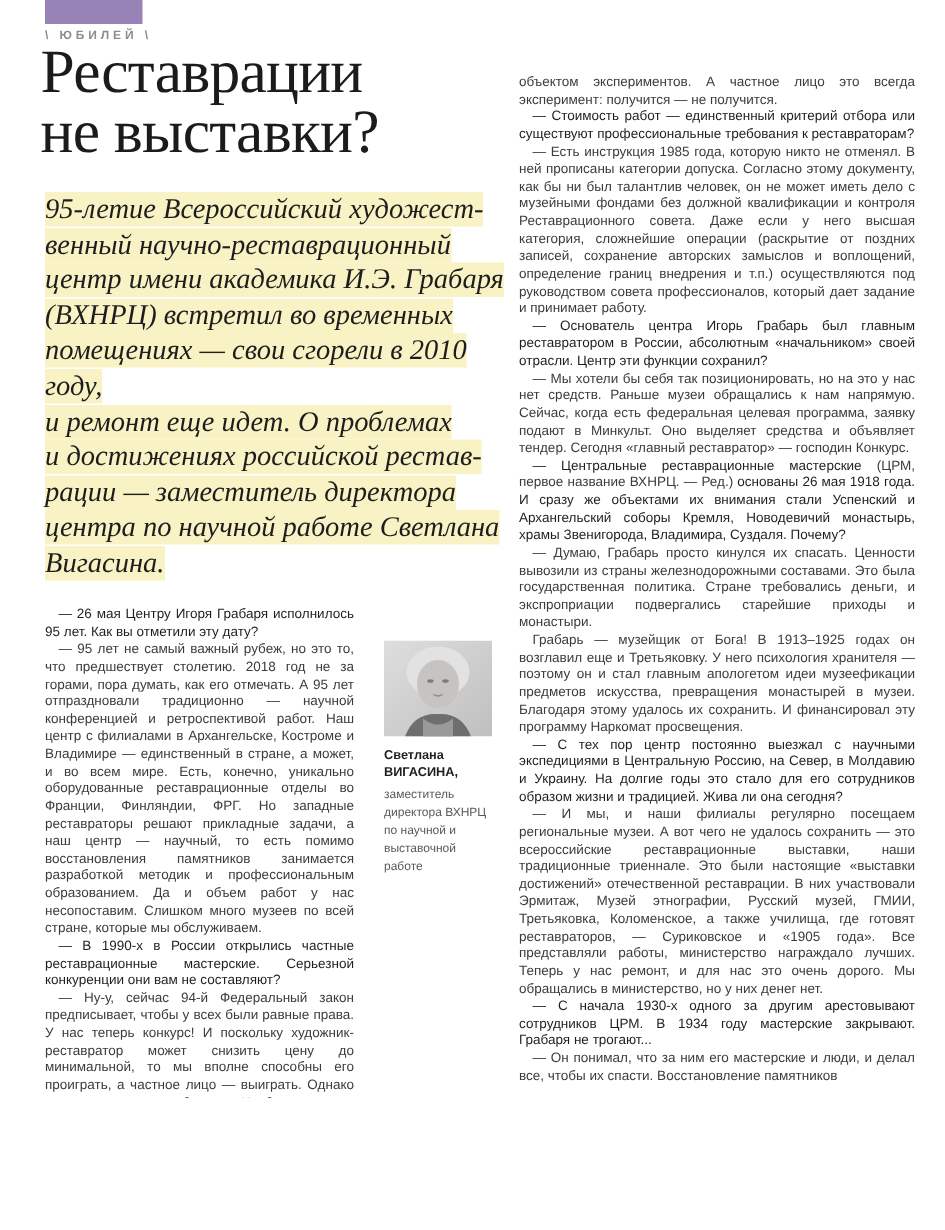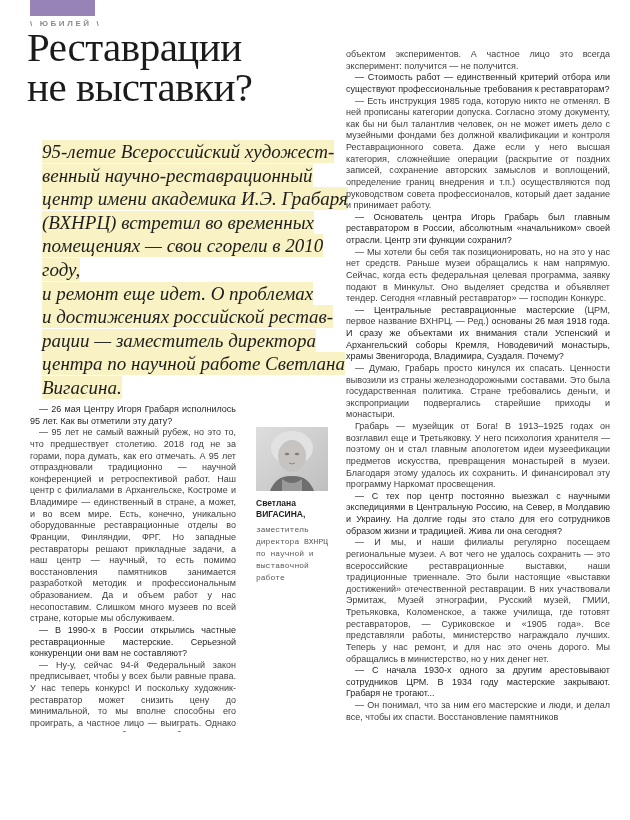--- a/index.html
+++ b/index.html
@@ -5,37 +5,37 @@
   html,body{margin:0;padding:0;background:#ffffff;}
   .page{position:relative;width:630px;height:732px;background:#fff;overflow:hidden;
         font-family:"Liberation Sans",sans-serif;color:#3c3c3c;}
 
   .accent-tab{position:absolute;left:30px;top:0;width:65px;height:16px;background:#9883B7;}
   .kicker{position:absolute;left:30px;top:19px;font-size:8px;font-weight:bold;
           letter-spacing:2.6px;color:#8d8d8d;}
   .title{position:absolute;left:27px;top:27px;font-family:"Liberation Serif",serif;
          font-weight:normal;font-size:41px;line-height:40px;color:#1b1b1b;margin:0;
          letter-spacing:-0.5px;}
-  .lead{position:absolute;left:30px;top:128px;width:320px;margin:12px;
+  .lead{position:absolute;left:30px;top:128px;width:320px;margin:0;
         font-family:"Liberation Serif",serif;font-style:italic;font-size:19px;
         line-height:23.6px;color:#1d1d1d;}
   .lead .hl{white-space:pre-line;background:#F9F2C4;padding:1px 0;
             -webkit-box-decoration-break:clone;box-decoration-break:clone;}
 
   .col{position:absolute;font-size:9px;line-height:11.62px;text-align:justify;}
   .col p{margin:0;text-indent:9px;}
   .col p.noindent{text-indent:0;}
   .col p span.b{font-weight:normal;color:#1f1f1f;}
   .col-left{left:30px;top:404px;width:206px;}
   .col-right{left:346px;top:33px;width:264px;margin-top:16px;}
 
   .col-mid{position:absolute;left:256px;top:427px;width:72px;}
   .photo{width:72px;height:64px;display:block;}
   .cap-name{margin-top:7px;font-size:8.5px;line-height:11px;font-weight:bold;color:#1e1e1e;}
-  .cap-role{margin-top:4px;font-size:8px;line-height:12px;color:#5a5a5a;font-family:Liberation Mono, monospace;}
+  .cap-role{margin-top:4px;font-size:8px;line-height:12px;color:#5a5a5a;}
   .author{position:absolute;left:256px;top:744px;width:72px;font-size:8.5px;
           line-height:11.5px;font-weight:bold;color:#1e1e1e;}
 
   .pageno-box{position:absolute;left:0;top:787px;width:46px;height:17px;background:#9883B7;
               color:#ffffff;font-weight:bold;font-size:11px;line-height:17px;
               text-align:right;padding-right:7px;box-sizing:border-box;}
   .mag-line{position:absolute;left:56px;top:792px;font-size:7.5px;letter-spacing:0.3px;
             color:#a3a3a3;}
   .mag-line .b{font-weight:bold;color:#8a8a8a;}
   .rubric{position:absolute;left:346px;top:789px;font-size:8px;letter-spacing:2.4px;

